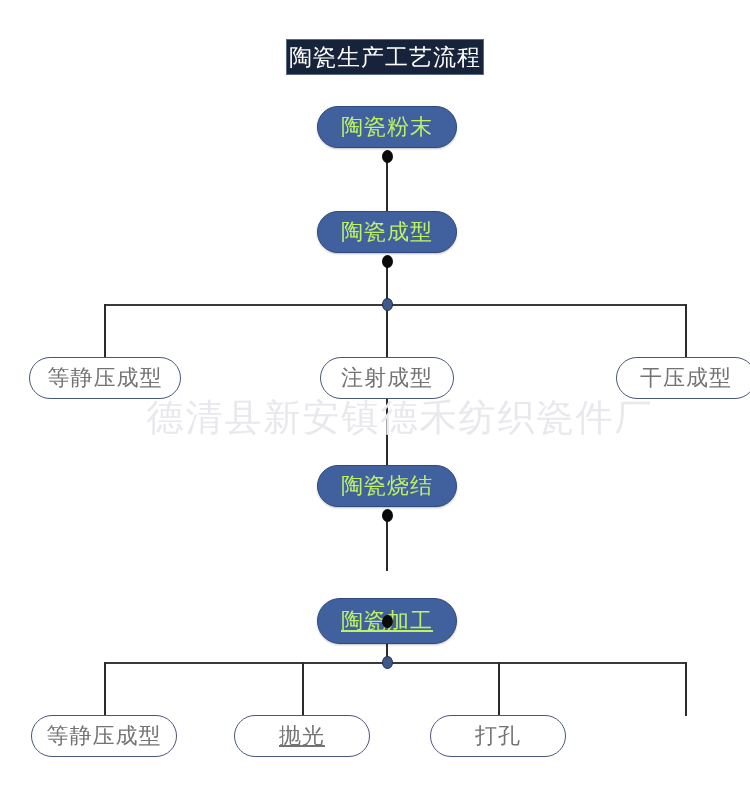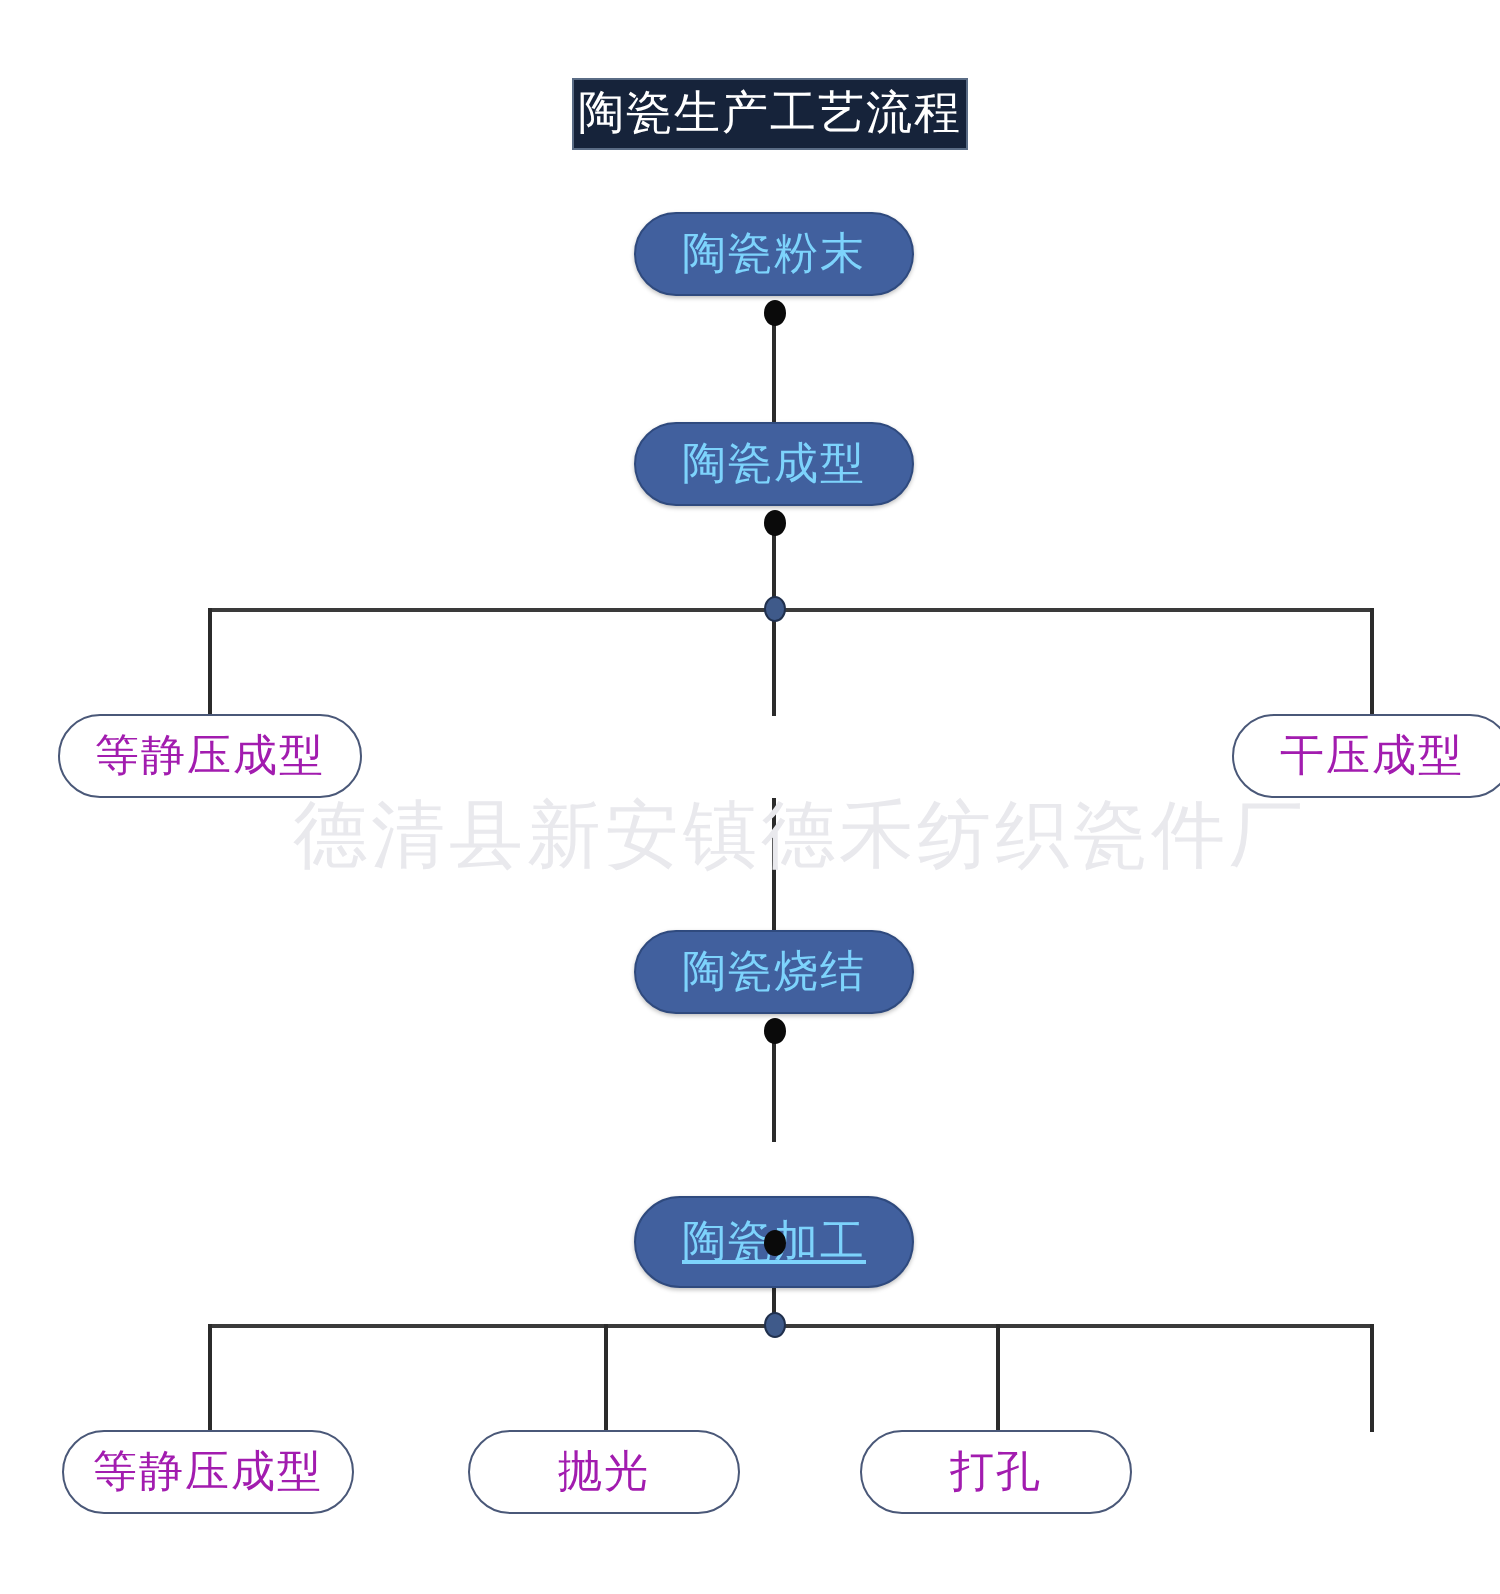--- a/index.html
+++ b/index.html
@@ -48,30 +48,30 @@
     box-sizing: border-box;
     display: flex;
     align-items: center;
     justify-content: center;
     white-space: nowrap;
     border-radius: 999px;
   }
   .pill.filled {
     background: #41609e;
     border: 1px solid #2f4a7e;
-    color: #7dd3fc;
+    color: #bef264;
     font-size: 22px;
     letter-spacing: 1px;
     box-shadow: 0 1px 2px rgba(0,0,0,0.25);
     z-index: 6;
   }
   .pill.outline {
     background: #ffffff;
     border: 1.4px solid #4a5878;
-    color: #a21caf;
+    color: #737373;
     font-size: 22px;
     letter-spacing: 1px;
     z-index: 6;
   }
 
   
   .vline {
     position: absolute;
     width: 2px;
     background: #2b2b2b;
@@ -149,20 +149,23 @@
   <div class="hline" style="left:79px; top:304px; width:583px;"></div>
   <div class="dot-blue" style="left:357px; top:298px;"></div>
 
   <div class="vline" style="left:79px; top:304px; height:54px;"></div>
   <div class="vline" style="left:361px; top:304px; height:54px;"></div>
   <div class="vline" style="left:660px; top:304px; height:54px;"></div>
 
   <div class="pill outline" style="left:4px; top:357px; width:152px; height:42px;">
     <span>等静压成型</span>
   </div>
+  <div class="pill outline" style="left:295px; top:357px; width:134px; height:42px;">
+    <span>注射成型</span>
+  </div>
   <div class="pill outline" style="left:591px; top:357px; width:140px; height:42px;">
     <span>干压成型</span>
   </div>
 
   <div class="vline" style="left:361px; top:399px; height:67px;"></div>
 
   <div class="pill filled" style="left:292px; top:465px; width:140px; height:42px;">
     <span>陶瓷烧结</span>
   </div>
   <div class="dot-black" style="left:357px; top:509px;"></div>
@@ -177,20 +180,20 @@
   <div class="hline" style="left:79px; top:662px; width:583px;"></div>
   <div class="dot-blue" style="left:357px; top:656px;"></div>
   <div class="vline" style="left:79px;  top:662px; height:54px;"></div>
   <div class="vline" style="left:277px; top:662px; height:54px;"></div>
   <div class="vline" style="left:473px; top:662px; height:54px;"></div>
   <div class="vline" style="left:660px; top:662px; height:54px;"></div>
 
   <div class="pill outline" style="left:6px; top:715px; width:146px; height:42px;">
     <span>等静压成型</span>
   </div>
-  <div class="pill outline" style="left:209px; top:715px; width:136px; height:42px;">
+  <div class="pill outline" style="left:209px; top:715px; width:136px; height:42px;text-decoration:underline;">
     <span>抛光</span>
   </div>
   <div class="pill outline" style="left:405px; top:715px; width:136px; height:42px;">
     <span>打孔</span>
   </div>
 
 </div>
 
 </body></html>

